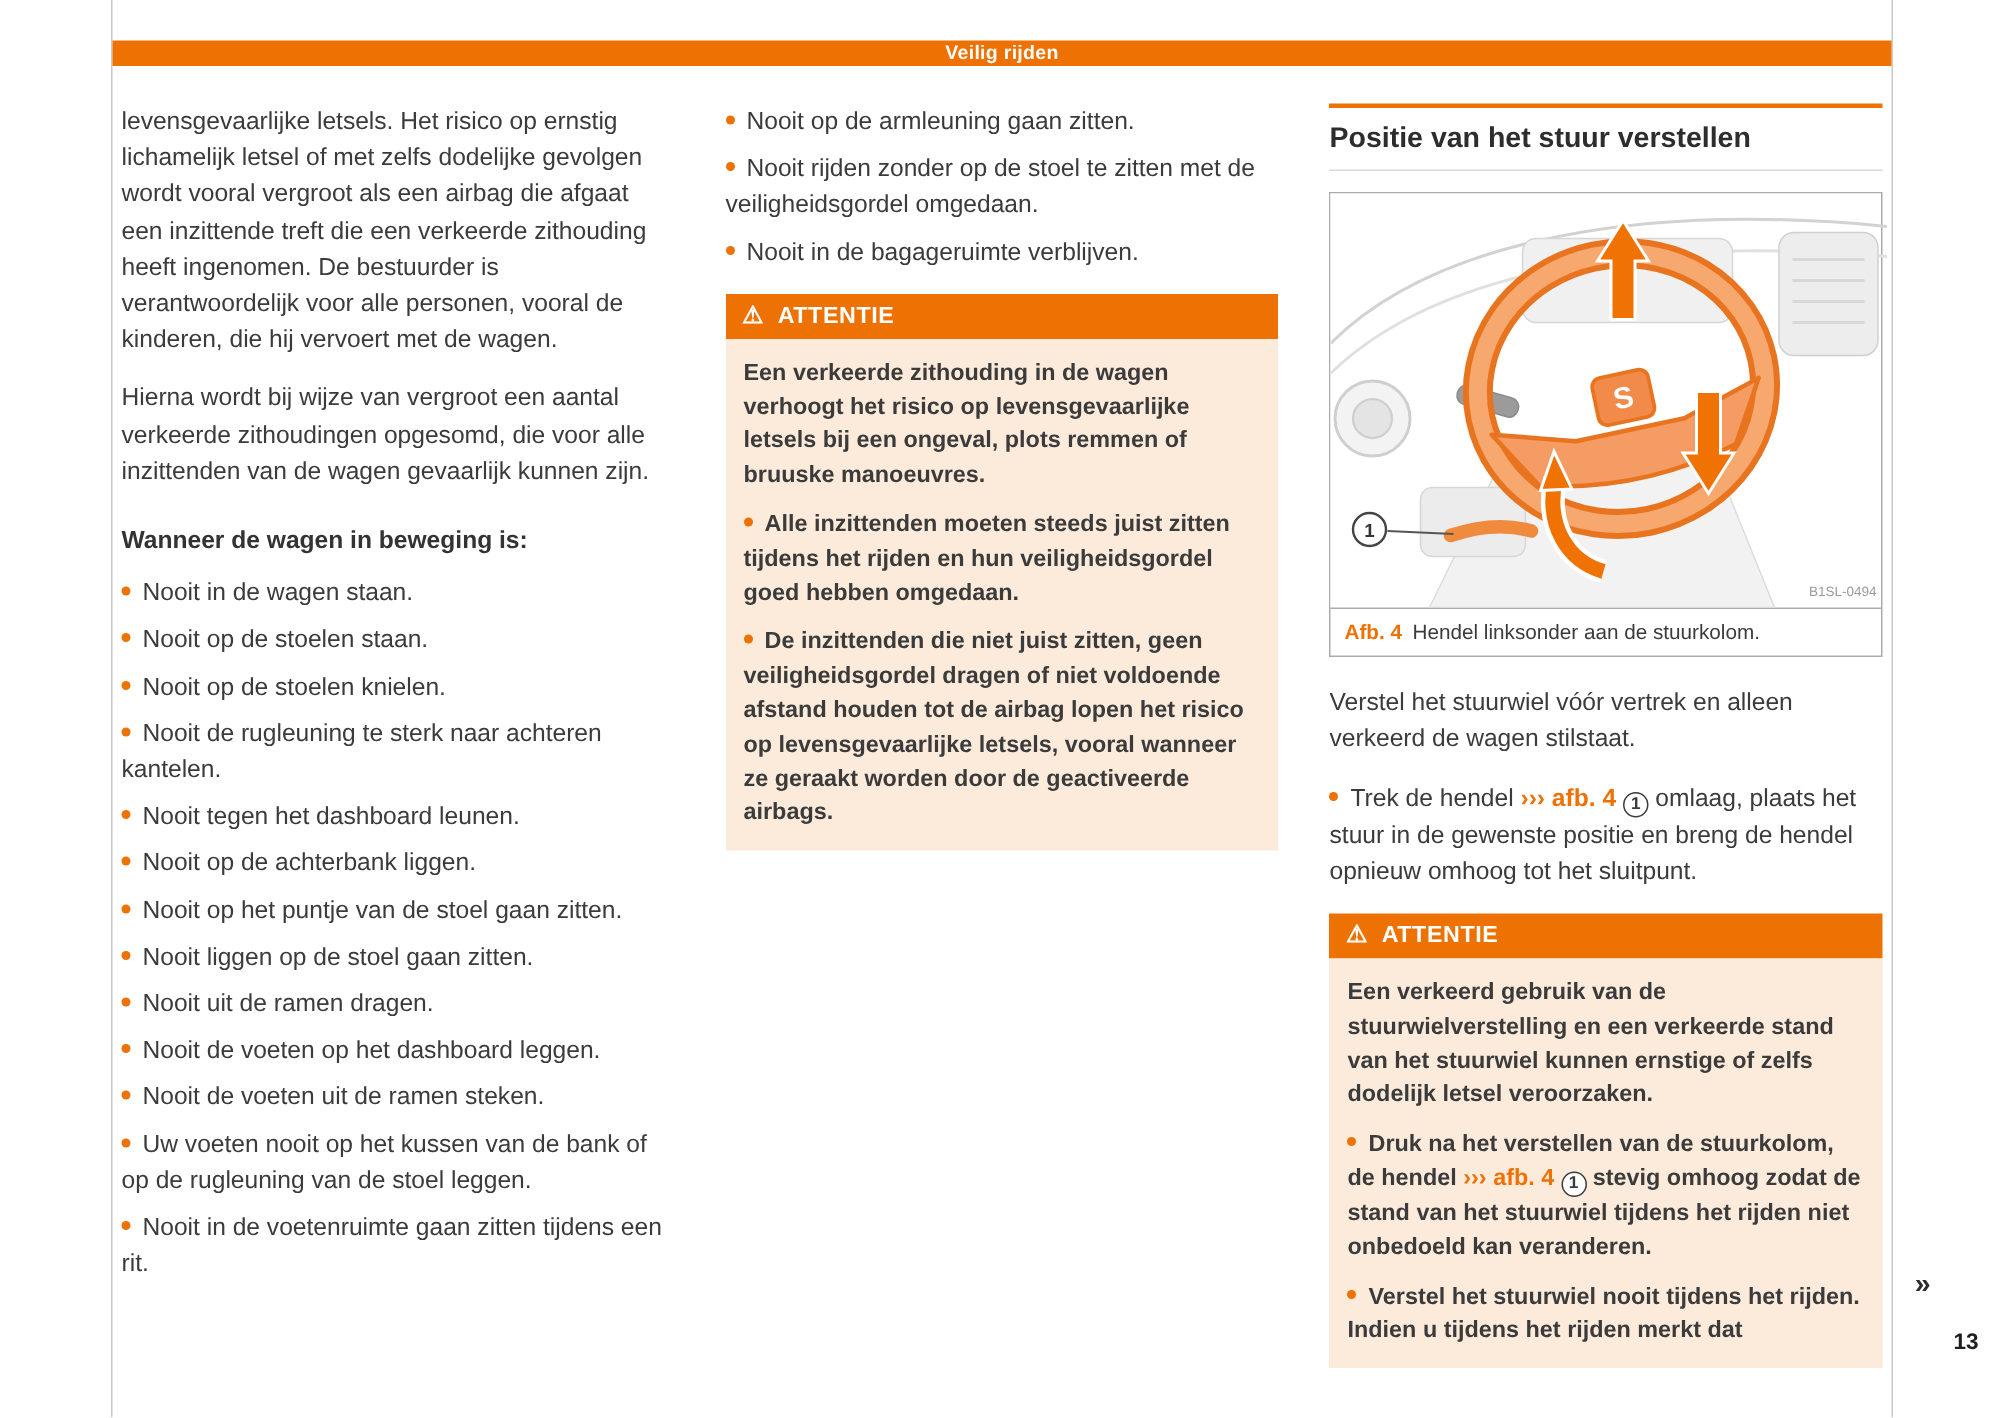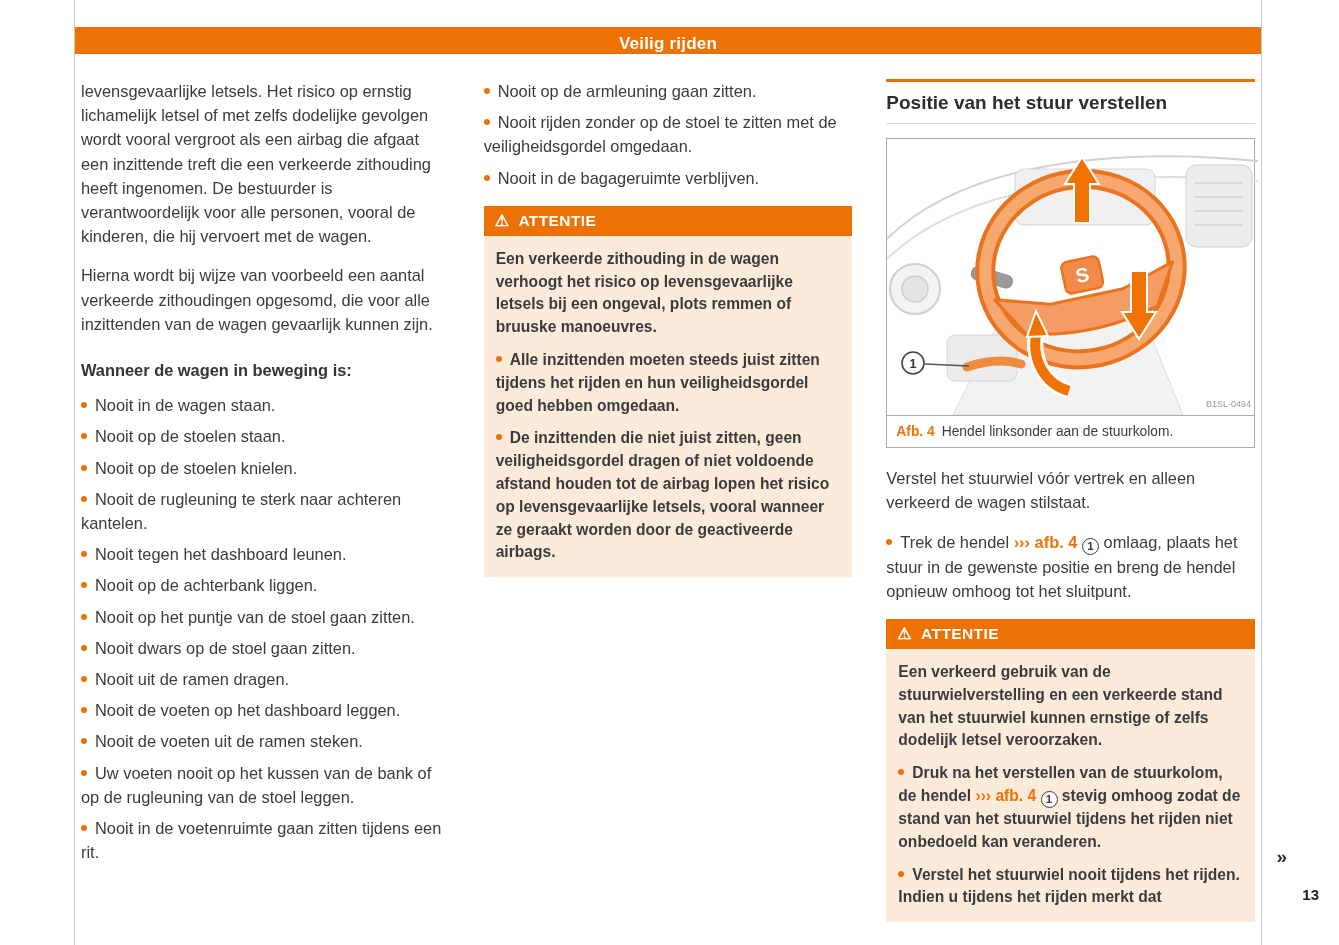--- a/index.html
+++ b/index.html
@@ -14,22 +14,22 @@
     width:1339px;height:945px;overflow:hidden;background:#fff;
     font-family:"Liberation Sans", sans-serif;color:var(--ink);
     position:relative;
   }
   .page-frame{
     position:absolute;top:0;left:74px;width:1188px;height:945px;
     border-left:1px solid var(--frame);border-right:1px solid var(--frame);
     background:#fff;
   }
   .header-bar{
-    margin-top:27px;height:27px;background:var(--accent);color:#fff;
-    font-size:17px;font-weight:bold;display:flex;align-items:flex-end;justify-content:center;
+    margin-top:27px;height:17px;background:var(--accent);color:#fff;
+    font-size:13px;font-weight:bold;display:flex;align-items:flex-start;justify-content:center;
     letter-spacing:.2px;
   }
   .columns{display:flex;gap:34px;padding:25px 6px 0 6px;}
   .col{flex:1 1 0;min-width:0;font-size:16.4px;line-height:24.2px;}
   .col p{margin:0 0 15px 0;}
   .subheading{font-size:16.4px;font-weight:bold;color:#333;margin:22px 0 11px 0;}
   ul.blist{list-style:none;margin:0;padding:0;}
   ul.blist li{margin:0 0 7px 0;}
   .dot{
     display:inline-block;width:6px;height:6px;border-radius:50%;
@@ -76,31 +76,31 @@
 <div class="page-frame">
 
   <div class="header-bar">
     <span>Veilig rijden</span>
   </div>
 
   <div class="columns">
 
     <div class="col">
       <p>levensgevaarlijke letsels. Het risico op ernstig lichamelijk letsel of met zelfs dodelijke gevolgen wordt vooral vergroot als een airbag die afgaat een inzittende treft die een verkeerde zithouding heeft ingenomen. De bestuurder is verantwoordelijk voor alle personen, vooral de kinderen, die hij vervoert met de wagen.</p>
-      <p>Hierna wordt bij wijze van voorbeeld een aantal verkeerde zithoudingen opgesomd, die voor alle inzittenden van de wagen gevaarlijk kunnen zijn.</p>
+      <p>Hierna wordt bij wijze van vergroot een aantal verkeerde zithoudingen opgesomd, die voor alle inzittenden van de wagen gevaarlijk kunnen zijn.</p>
       <div class="subheading">Wanneer de wagen in beweging is:</div>
       <ul class="blist">
         <li><span class="dot"></span><span>Nooit in de wagen staan.</span></li>
         <li><span class="dot"></span><span>Nooit op de stoelen staan.</span></li>
         <li><span class="dot"></span><span>Nooit op de stoelen knielen.</span></li>
         <li><span class="dot"></span><span>Nooit de rugleuning te sterk naar achteren kantelen.</span></li>
         <li><span class="dot"></span><span>Nooit tegen het dashboard leunen.</span></li>
         <li><span class="dot"></span><span>Nooit op de achterbank liggen.</span></li>
         <li><span class="dot"></span><span>Nooit op het puntje van de stoel gaan zitten.</span></li>
-        <li><span class="dot"></span><span>Nooit dwars op de stoel gaan zitten.</span></li>
+        <li><span class="dot"></span><span>Nooit liggen op de stoel gaan zitten.</span></li>
         <li><span class="dot"></span><span>Nooit uit de ramen dragen.</span></li>
         <li><span class="dot"></span><span>Nooit de voeten op het dashboard leggen.</span></li>
         <li><span class="dot"></span><span>Nooit de voeten uit de ramen steken.</span></li>
         <li><span class="dot"></span><span>Uw voeten nooit op het kussen van de bank of op de rugleuning van de stoel leggen.</span></li>
         <li><span class="dot"></span><span>Nooit in de voetenruimte gaan zitten tijdens een rit.</span></li>
       </ul>
     </div>
 
     <div class="col">
       <ul class="blist">

